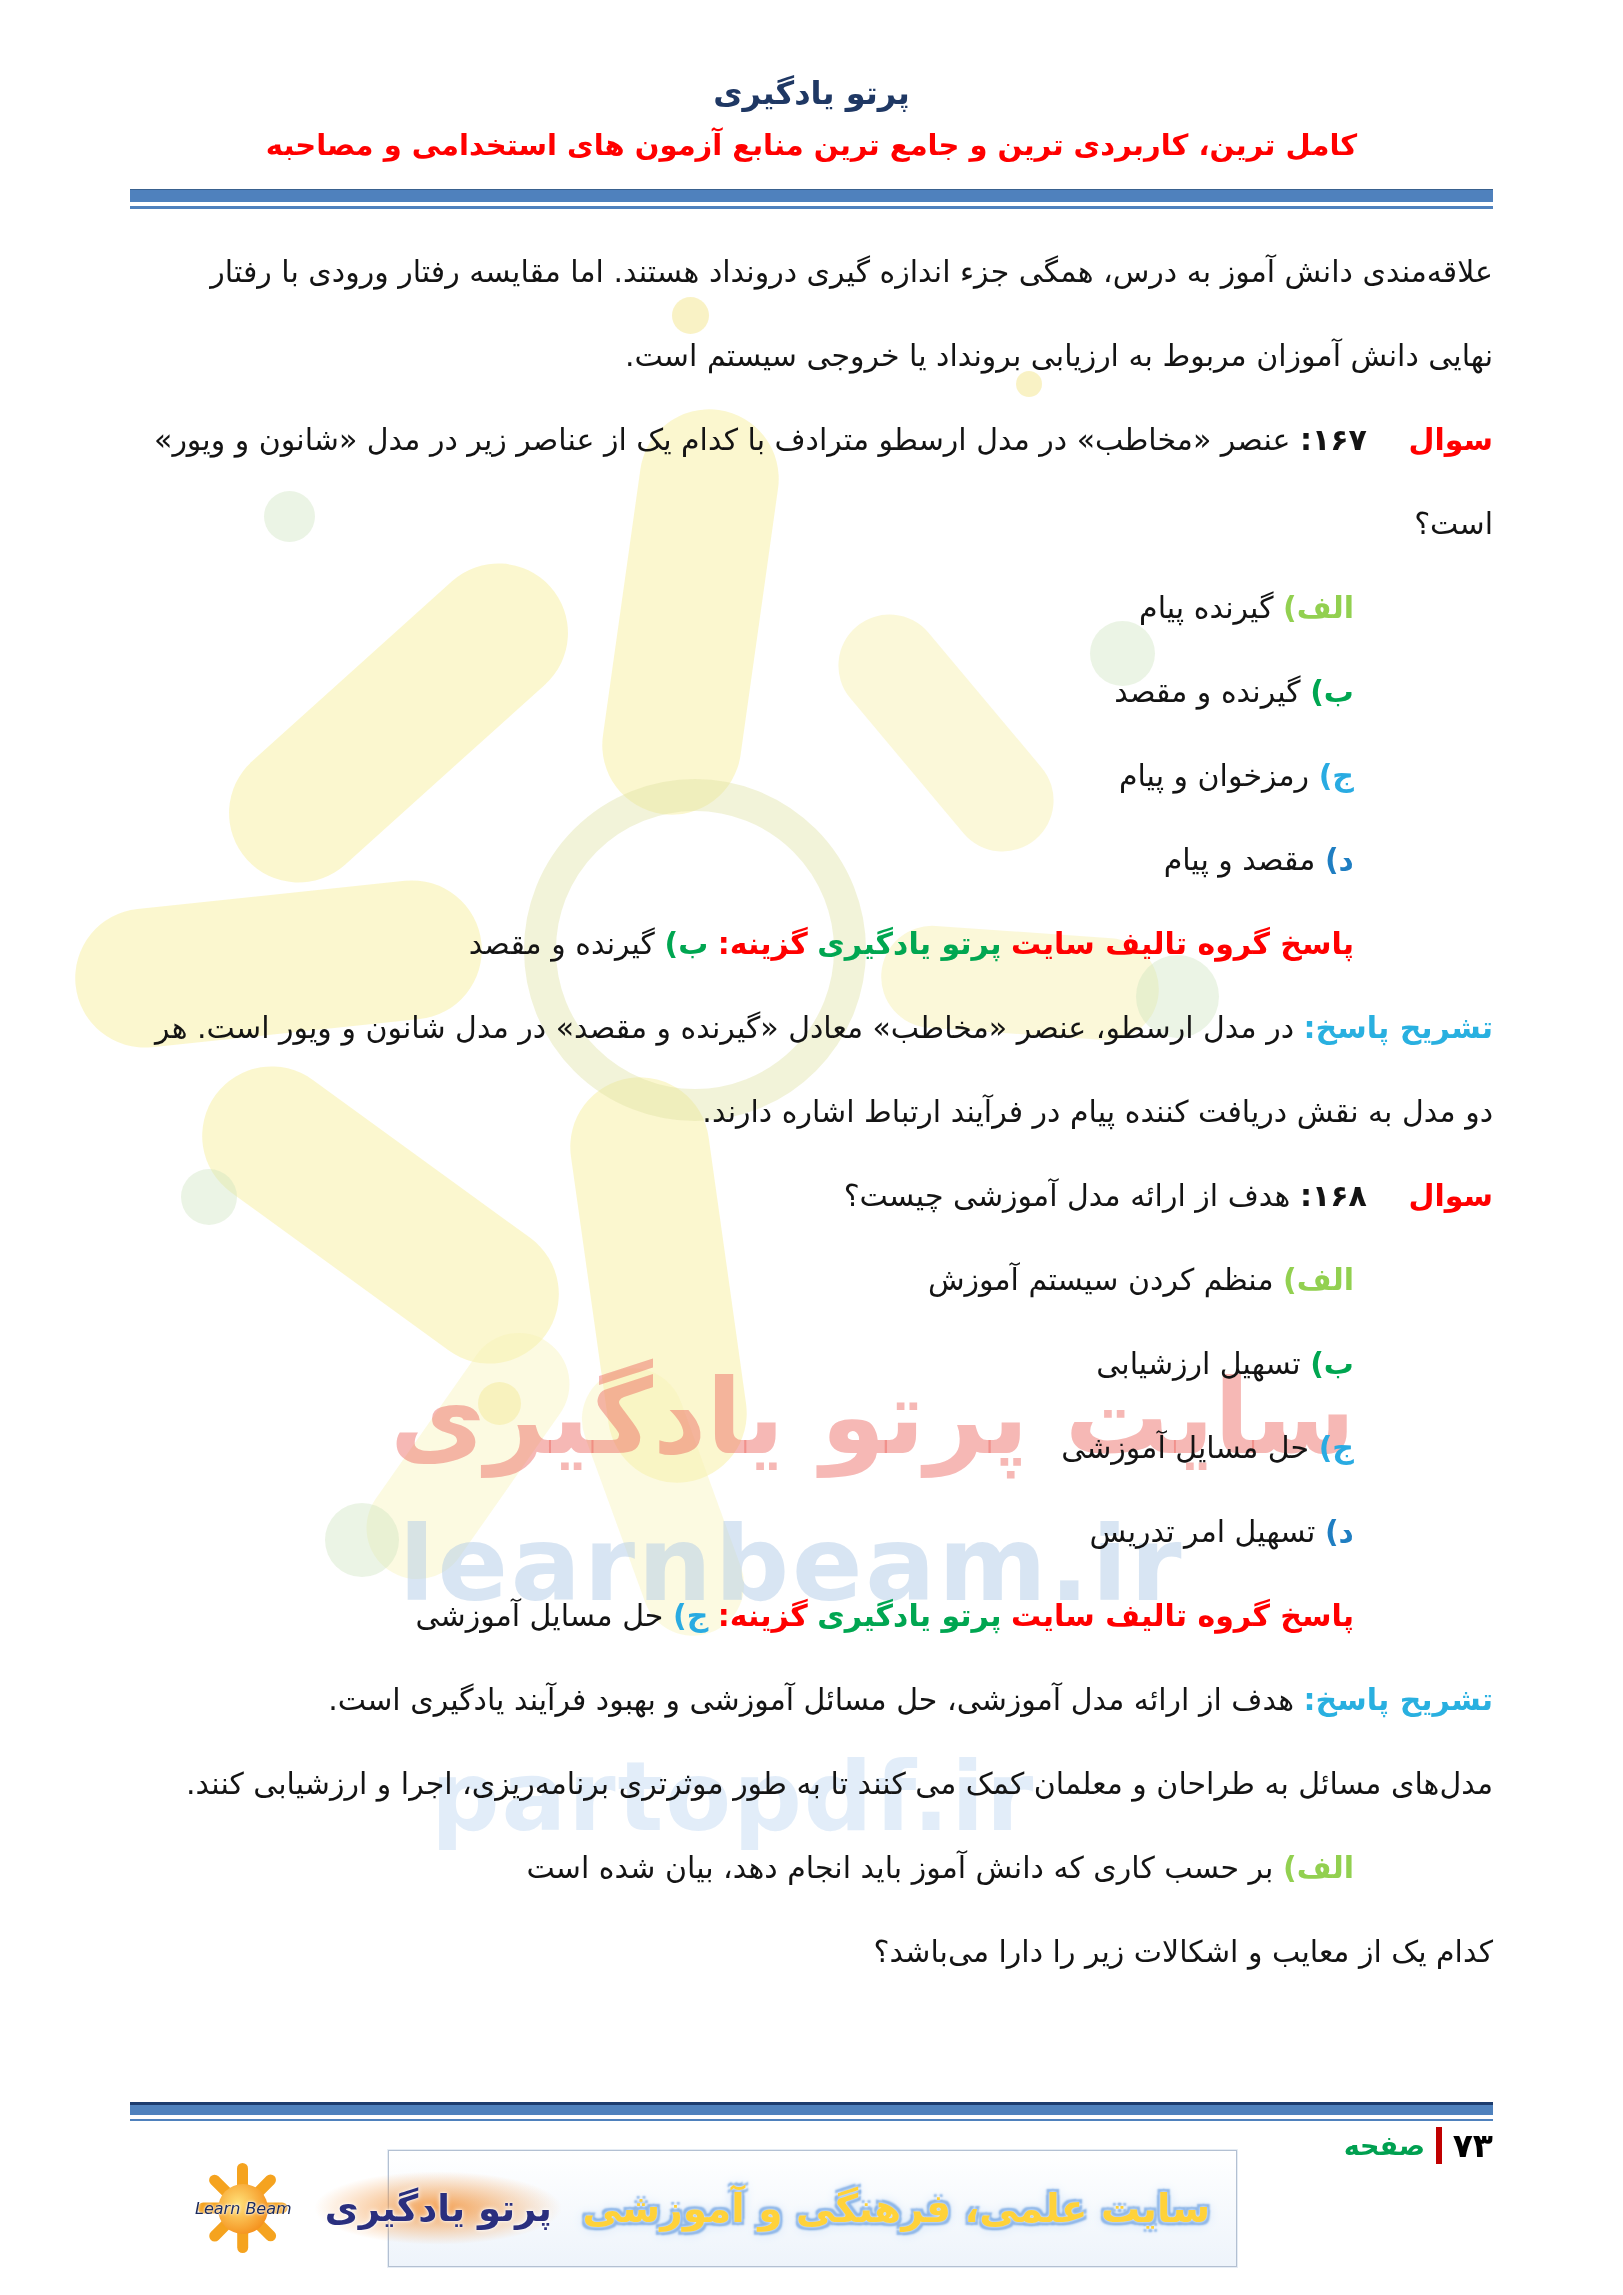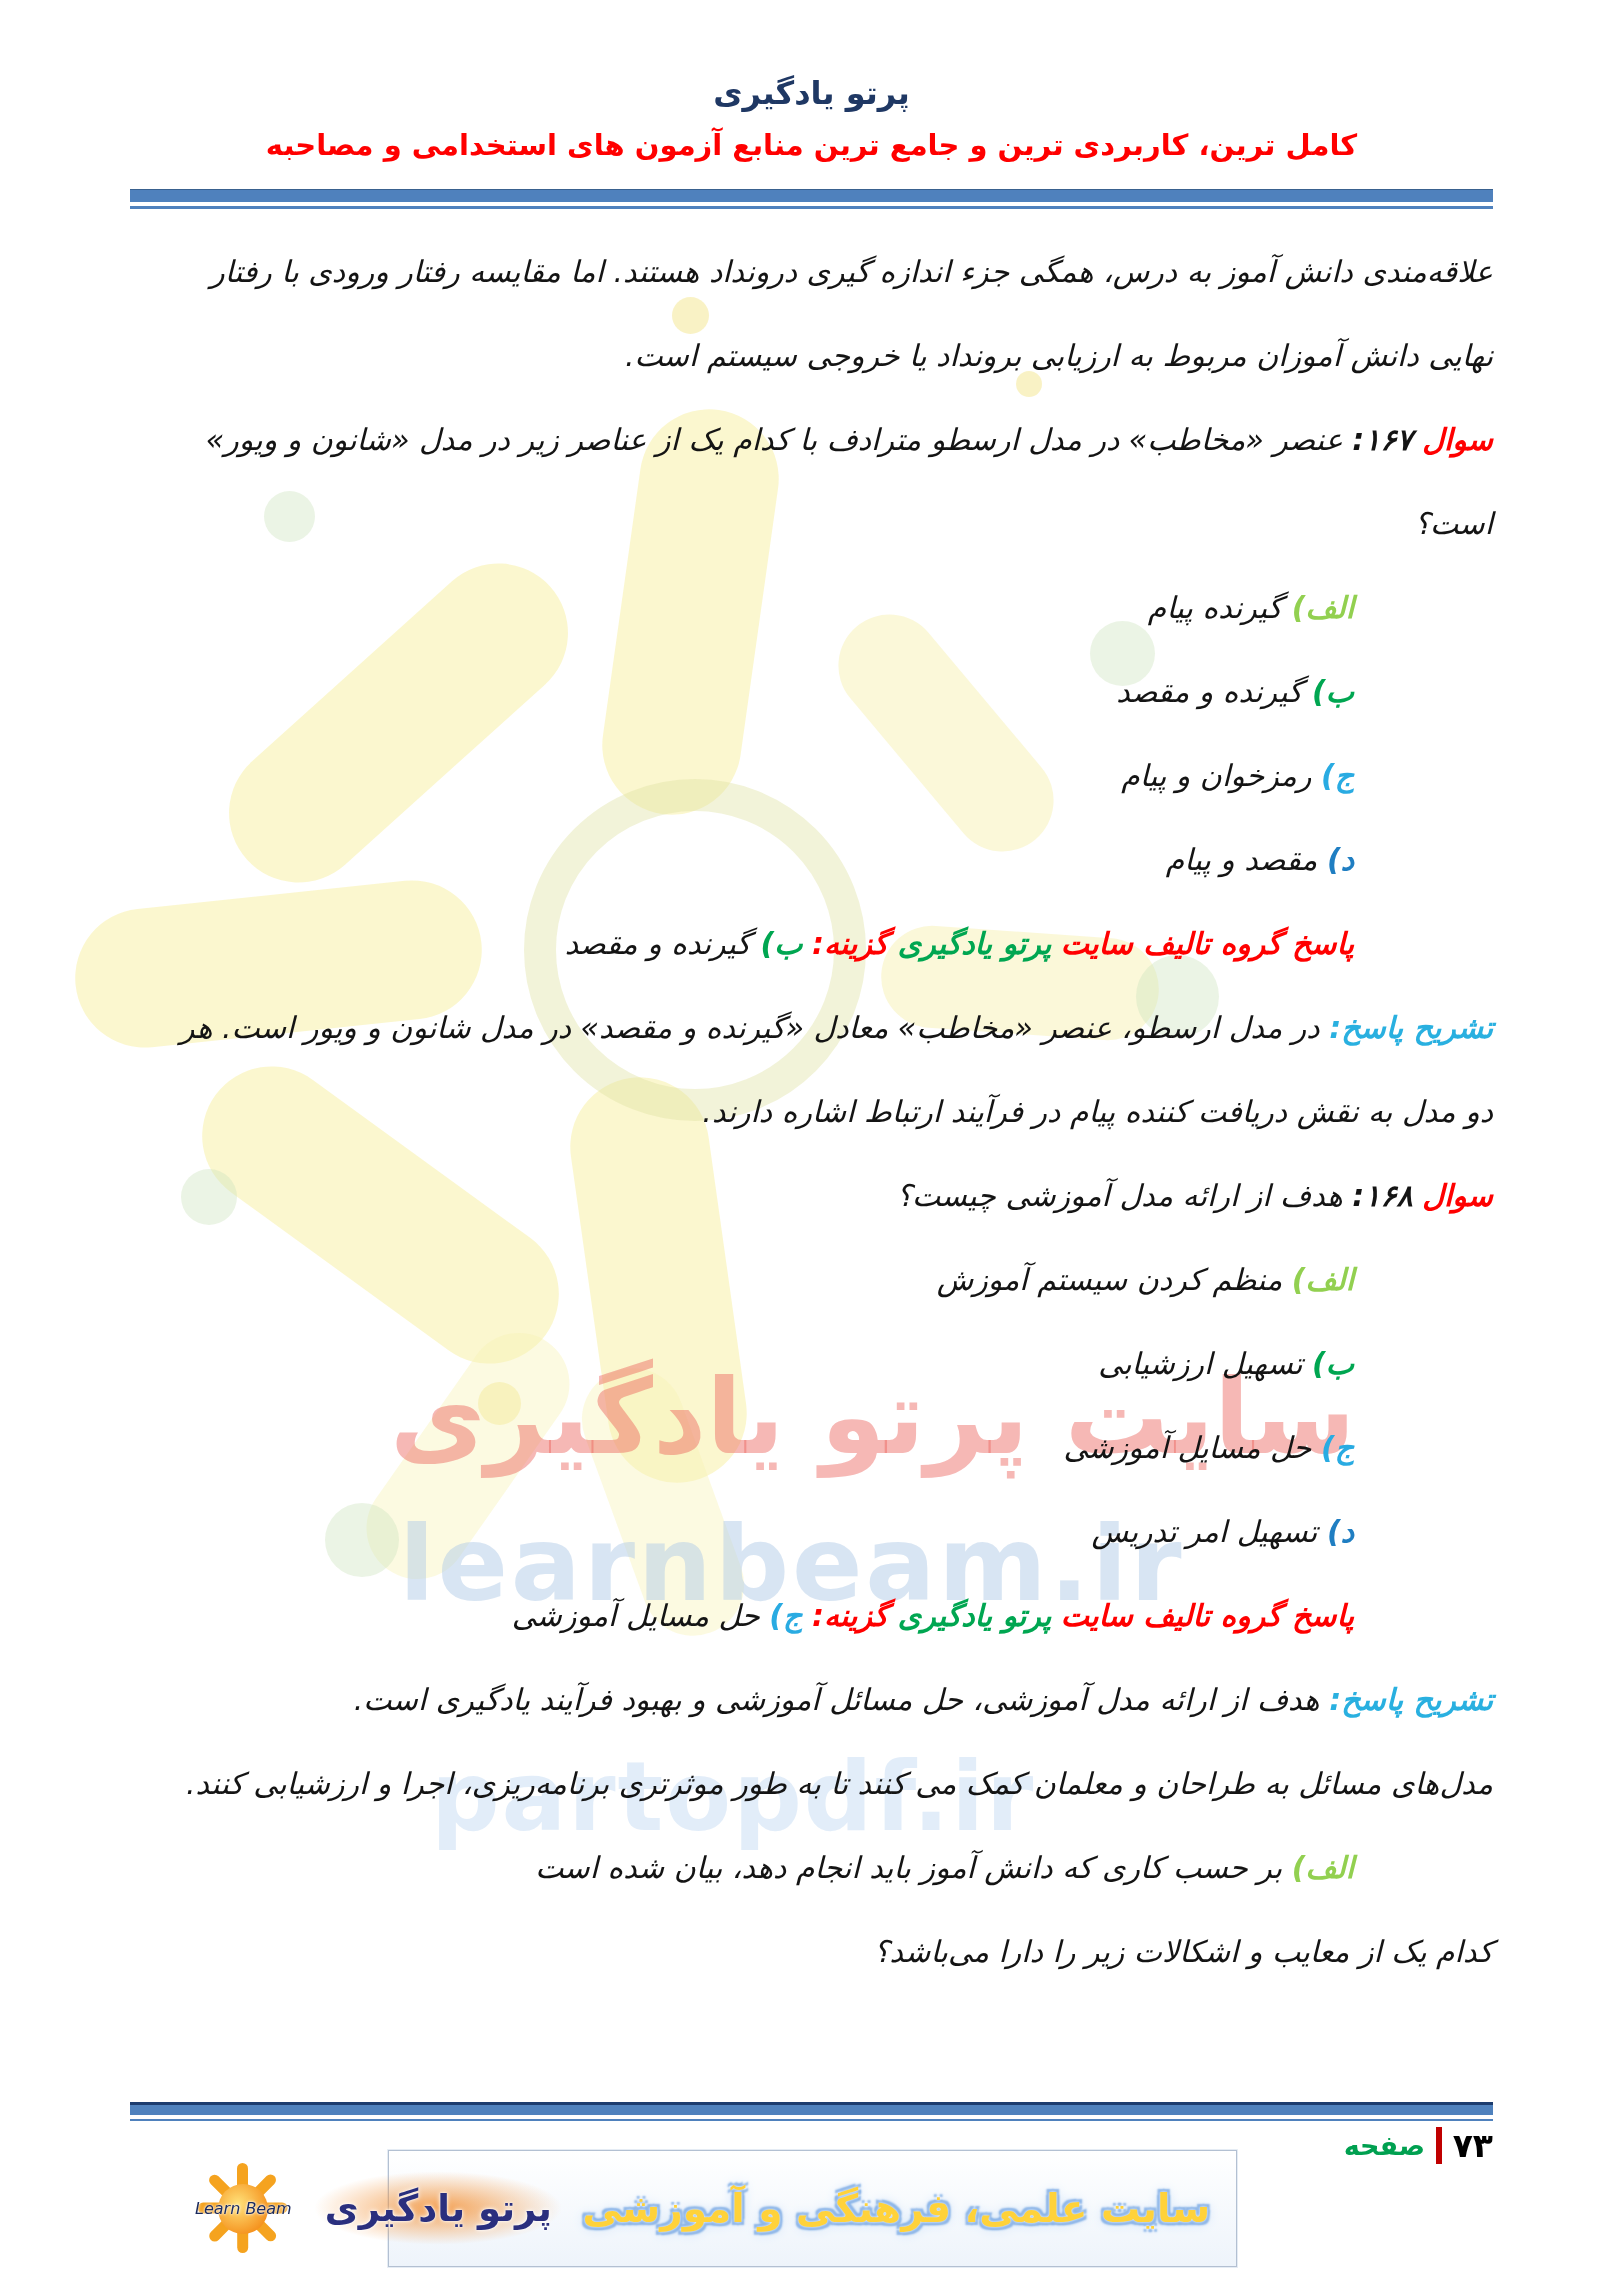--- a/index.html
+++ b/index.html
@@ -36,23 +36,23 @@
   .rule .bar{height:12px;background:#4f81bd;border-top:1.9px solid #39618f;}
   .rule .gap{height:3.7px;}
   .rule .thin{height:3.7px;background:#4f81bd;}
   .rule-bottom{top:2102px;}
   .rule-bottom .dark{height:2.8px;background:#1c3c6e;}
   .rule-bottom .bar{height:10.2px;border-top:none;}
   .rule-bottom .thin{height:2.8px;}
   
   .content{position:absolute;top:230px;left:130px;right:130px;z-index:3;
     direction:rtl;text-align:right;font-size:30px;color:#141414;}
-  .row{height:84px;line-height:84px;white-space:nowrap;font-style:italic;}
+  .row{height:84px;line-height:84px;white-space:nowrap;}
   .indent{padding-right:139px;}
-  .q-label{font-weight:bold;}
+  .q-label{font-weight:bold;margin-left:32px;}
   .q-number{font-weight:bold;color:#141414;}
   .opt-letter{font-weight:bold;}
   .ans-prefix,.ans-word{font-weight:bold;}
   .ans-brand{font-weight:bold;}
   .exp-label{font-weight:bold;}
   
   .pageinfo{position:absolute;top:2126px;right:130px;z-index:4;direction:rtl;
     display:flex;align-items:center;gap:11px;}
   .pageinfo .num{font-size:33px;font-weight:bold;color:#000;}
   .pageinfo .bar-red{width:5.6px;height:37px;}

